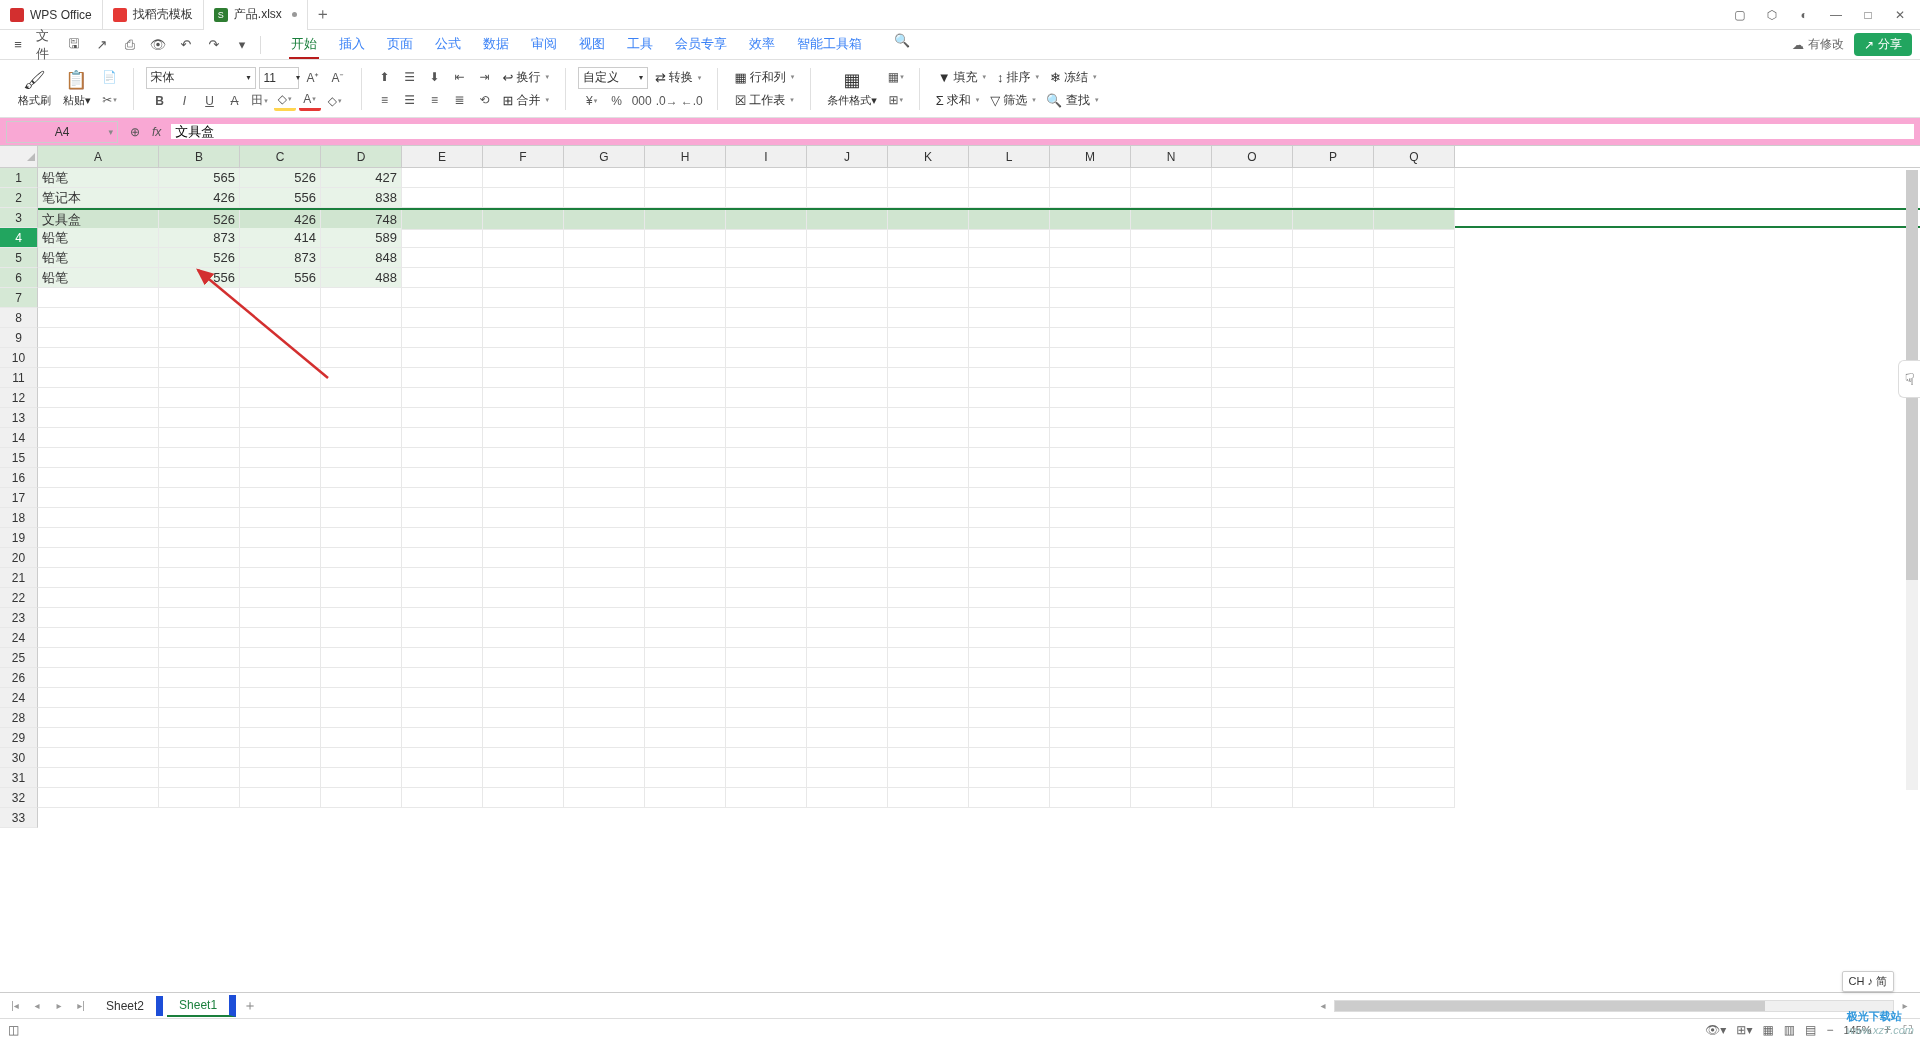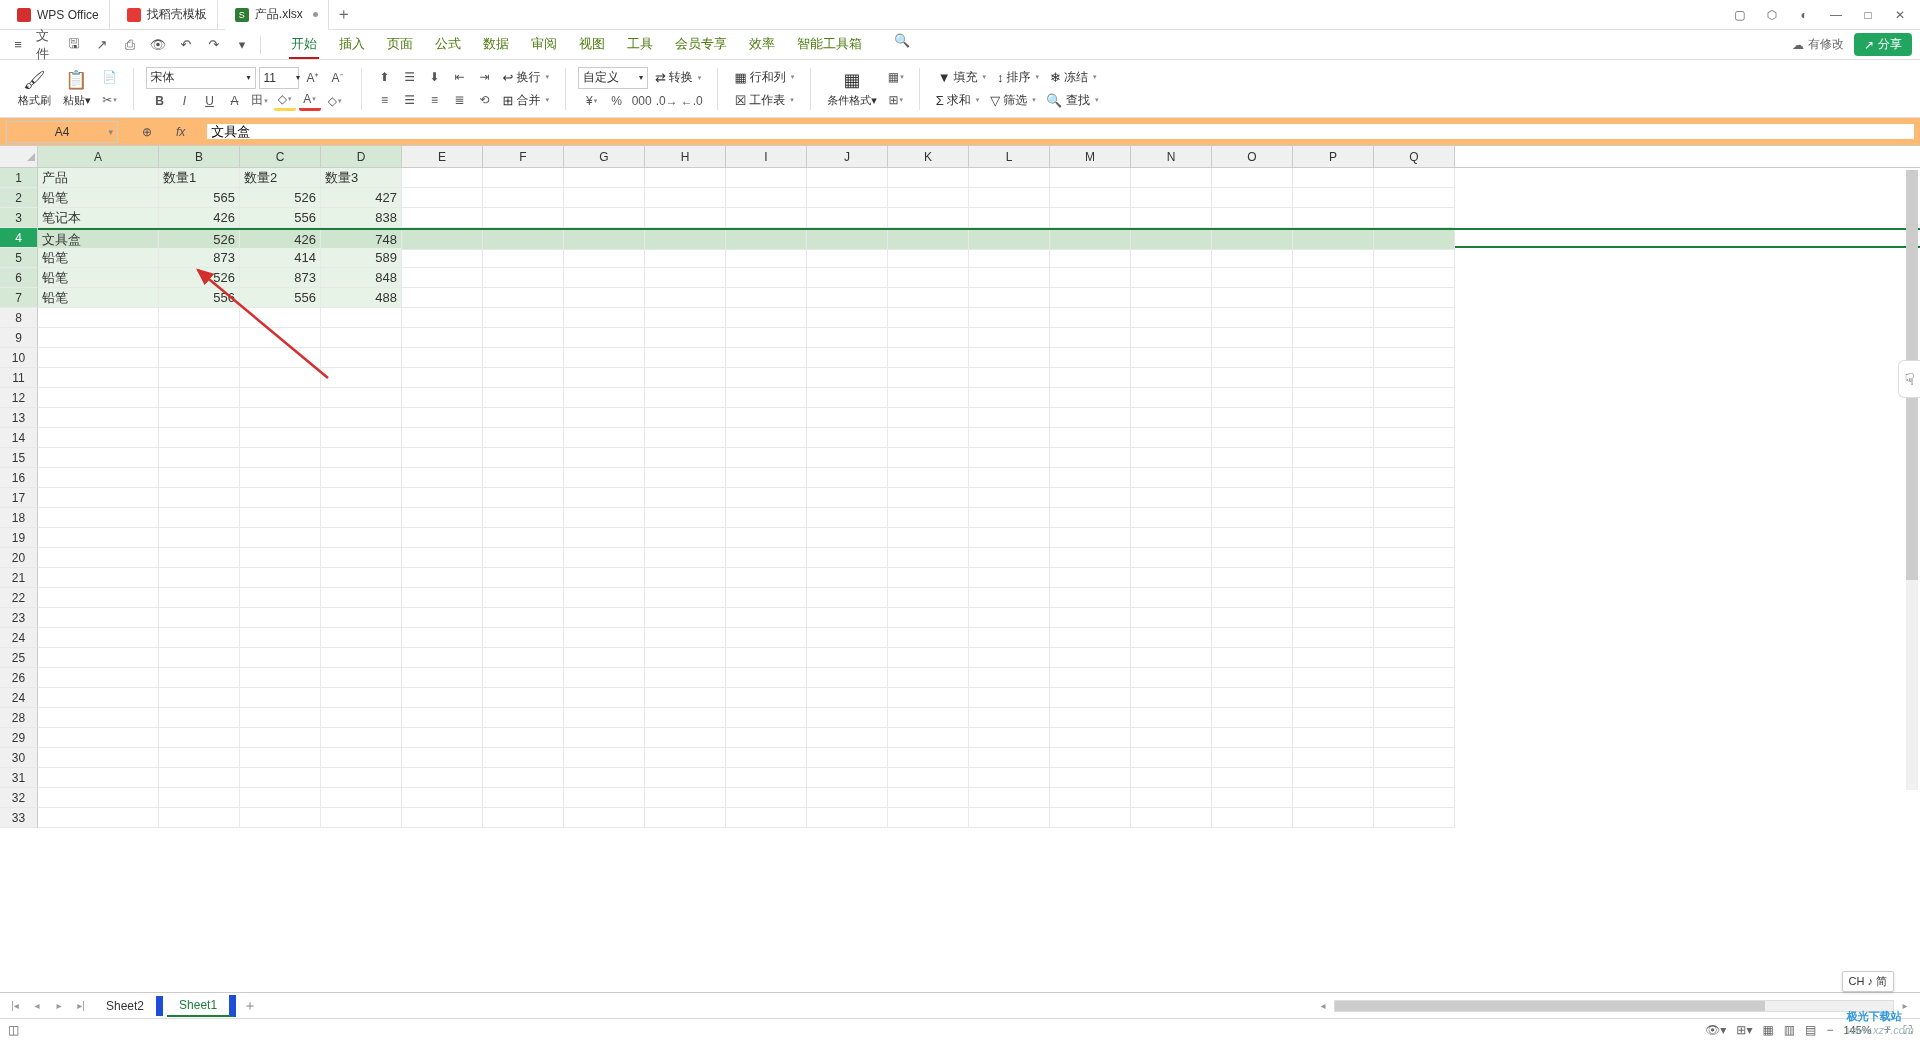--- a/index.html
+++ b/index.html
@@ -1,37 +1,37 @@
 <!DOCTYPE html>
 <html><head>
 <meta charset="utf-8">
 <style>
 * { margin: 0; padding: 0; box-sizing: border-box; font-family: "Microsoft YaHei", sans-serif; }
 body { background: #f5f5f5; font-size: 12px; color: #333; overflow: hidden; }
 
 
 .titlebar { height: 30px; background: #fff; display: flex; align-items: center; border-bottom: 1px solid #e0e0e0; }
-.tab { display: flex; align-items: center; gap: 6px; padding: 0 10px; height: 30px; border-right: 1px solid #e0e0e0; cursor: pointer; margin-left: 7px; }
+.tab { display: flex; align-items: center; gap: 6px; padding: 0 10px; height: 30px; border-right: 1px solid #e0e0e0; cursor: pointer; }
 .tab.active { background: #fff; }
 .tab-icon { width: 14px; height: 14px; display: inline-block; }
 .tab-icon.wps { background: #d32f2f; border-radius: 2px; }
 .tab-icon.tmpl { background: #e53935; border-radius: 2px; }
 .tab-icon.xls { background: #2e7d32; border-radius: 2px; color:#fff; font-size:9px; display:flex; align-items:center; justify-content:center;}
 .tab-dot { width:5px; height:5px; background:#999; border-radius:50%; margin-left:4px;}
 .tab-add { width: 30px; text-align: center; font-size: 16px; color: #666; cursor:pointer; }
 .titlebar-right { margin-left: auto; display: flex; gap: 12px; padding-right: 10px; }
 .win-btn { width: 20px; height: 20px; display: flex; align-items: center; justify-content: center; cursor: pointer; color:#666; font-size:12px;}
 
 
 .menubar { height: 30px; background: #fff; display: flex; align-items: center; padding: 0 8px; gap: 4px; border-bottom: 1px solid #e0e0e0; }
 .menu-left { display:flex; align-items:center; gap:8px; }
 .menu-icon-btn { width:20px; height:20px; display:flex; align-items:center; justify-content:center; color:#555; cursor:pointer; font-size:13px;}
 .menu-sep { width:1px; height:18px; background:#ddd; margin:0 4px;}
 .menu-tabs { display:flex; gap:18px; margin-left:20px; }
-.menu-tab { padding:4px 2px; cursor:pointer; color:#4d7c0f; font-size:13px;}
+.menu-tab { padding:4px 2px; cursor:pointer; color:#3b82f6; font-size:13px;}
 .menu-tab.active { color:#1a7f3c; border-bottom:2px solid #b91c1c; font-weight:500;}
 .menubar-right { margin-left:auto; display:flex; align-items:center; gap:10px;}
 .share-btn { background:#22a55f; color:#fff; padding:3px 10px; border-radius:4px; display:flex; align-items:center; gap:4px; cursor:pointer; font-size:12px;}
 .cloud-lbl { color:#666; display:flex; align-items:center; gap:4px; font-size:12px;}
 
 
 .ribbon { height: 58px; background: #fff; display: flex; align-items: center; padding: 0 10px; border-bottom: 1px solid #e0e0e0; gap:2px;}
 .ribbon-group { display:flex; flex-direction:column; align-items:center; justify-content:center; height:100%; padding:0 4px; gap:2px;}
 .ribbon-group.row { flex-direction:row; gap:4px;}
 .ribbon-sep { width:1px; height:42px; background:#e0e0e0; margin:0 6px;}
@@ -42,21 +42,21 @@
 .rb-small { width:22px; height:20px; display:flex; align-items:center; justify-content:center; cursor:pointer; color:#555; font-size:12px; border-radius:2px;}
 .rb-small.dd::after { content:"▾"; font-size:7px; margin-left:1px; color:#888;}
 .font-sel { border:1px solid #ccc; height:22px; padding:0 4px; font-size:12px; display:flex; align-items:center; gap:20px; cursor:pointer;}
 .font-sel.name { width:110px;}
 .font-sel.size { width:40px;}
 .rb-lbl-btn { display:flex; align-items:center; gap:3px; padding:2px 4px; cursor:pointer; font-size:12px; color:#333;}
 .rb-lbl-btn::after { content:"▾"; font-size:7px; color:#888; margin-left:2px;}
 .rb-lbl-btn .ico { font-size:13px;}
 
 
-.formula-bar { height: 28px; background: #fdba74; display:flex; align-items:center; border-bottom:1px solid #ccc; padding:0 6px; gap:18px;}
+.formula-bar { height: 28px; background: #f9a8d4; display:flex; align-items:center; border-bottom:1px solid #ccc; padding:0 6px; gap:6px;}
 .name-box { width:112px; border:1px solid #ccc; height:22px; display:flex; align-items:center; justify-content:center; font-size:12px; position:relative;}
 .name-box::after { content:"▾"; position:absolute; right:4px; font-size:9px; color:#888;}
 .fx-btn { width:22px; text-align:center; color:#555; cursor:pointer; font-size:12px;}
 .fx-label { font-style:italic; color:#555; font-size:12px; margin-right:4px;}
 .fx-input { flex:1; border:none; font-size:13px; padding:0 4px; outline:none;}
 
 
 .sheet-area { position:relative; background:#fff; height: calc(100vh - 30px - 30px - 58px - 28px - 26px - 22px); display:flex; }
 .corner { width:38px; height:22px; border-right:1px solid #ccc; border-bottom:1px solid #ccc; background:#f0f0f0; display:flex; align-items:center; justify-content:flex-end; padding-right:2px;}
 .corner-tri { width:0; height:0; border-left:8px solid transparent; border-bottom:8px solid #bbb;}
@@ -390,39 +390,20 @@
       </div>
     <div class="grid" id="grid">
       <svg class="arrow-svg" style="left:120px; top:90px;" width="200" height="140">
         <defs>
             <marker id="ah" markerWidth="8" markerHeight="8" refX="6" refY="3" orient="auto">
               <polygon points="0 0, 7 3, 0 6" fill="#d32f2f"></polygon>
             </marker>
           </defs>
         <line x1="170" y1="120" x2="40" y2="12" stroke="#d32f2f" stroke-width="2.5" marker-end="url(#ah)"></line>
       </svg>
-    <div class="grid-row">
-          <div class="cell first data-bg txt">产品</div>
-          <div class="cell data-bg txt">数量1</div>
-          <div class="cell data-bg txt">数量2</div>
-          <div class="cell data-bg txt">数量3</div>
-          <div class="cell"></div>
-          <div class="cell"></div>
-          <div class="cell"></div>
-          <div class="cell"></div>
-          <div class="cell"></div>
-          <div class="cell"></div>
-          <div class="cell"></div>
-          <div class="cell"></div>
-          <div class="cell"></div>
-          <div class="cell"></div>
-          <div class="cell"></div>
-          <div class="cell"></div>
-          <div class="cell"></div>
-        </div>
         <div class="grid-row">
           <div class="cell first data-bg txt">铅笔</div>
           <div class="cell data-bg num">565</div>
           <div class="cell data-bg num">526</div>
           <div class="cell data-bg num">427</div>
           <div class="cell"></div>
           <div class="cell"></div>
           <div class="cell"></div>
           <div class="cell"></div>
           <div class="cell"></div>

